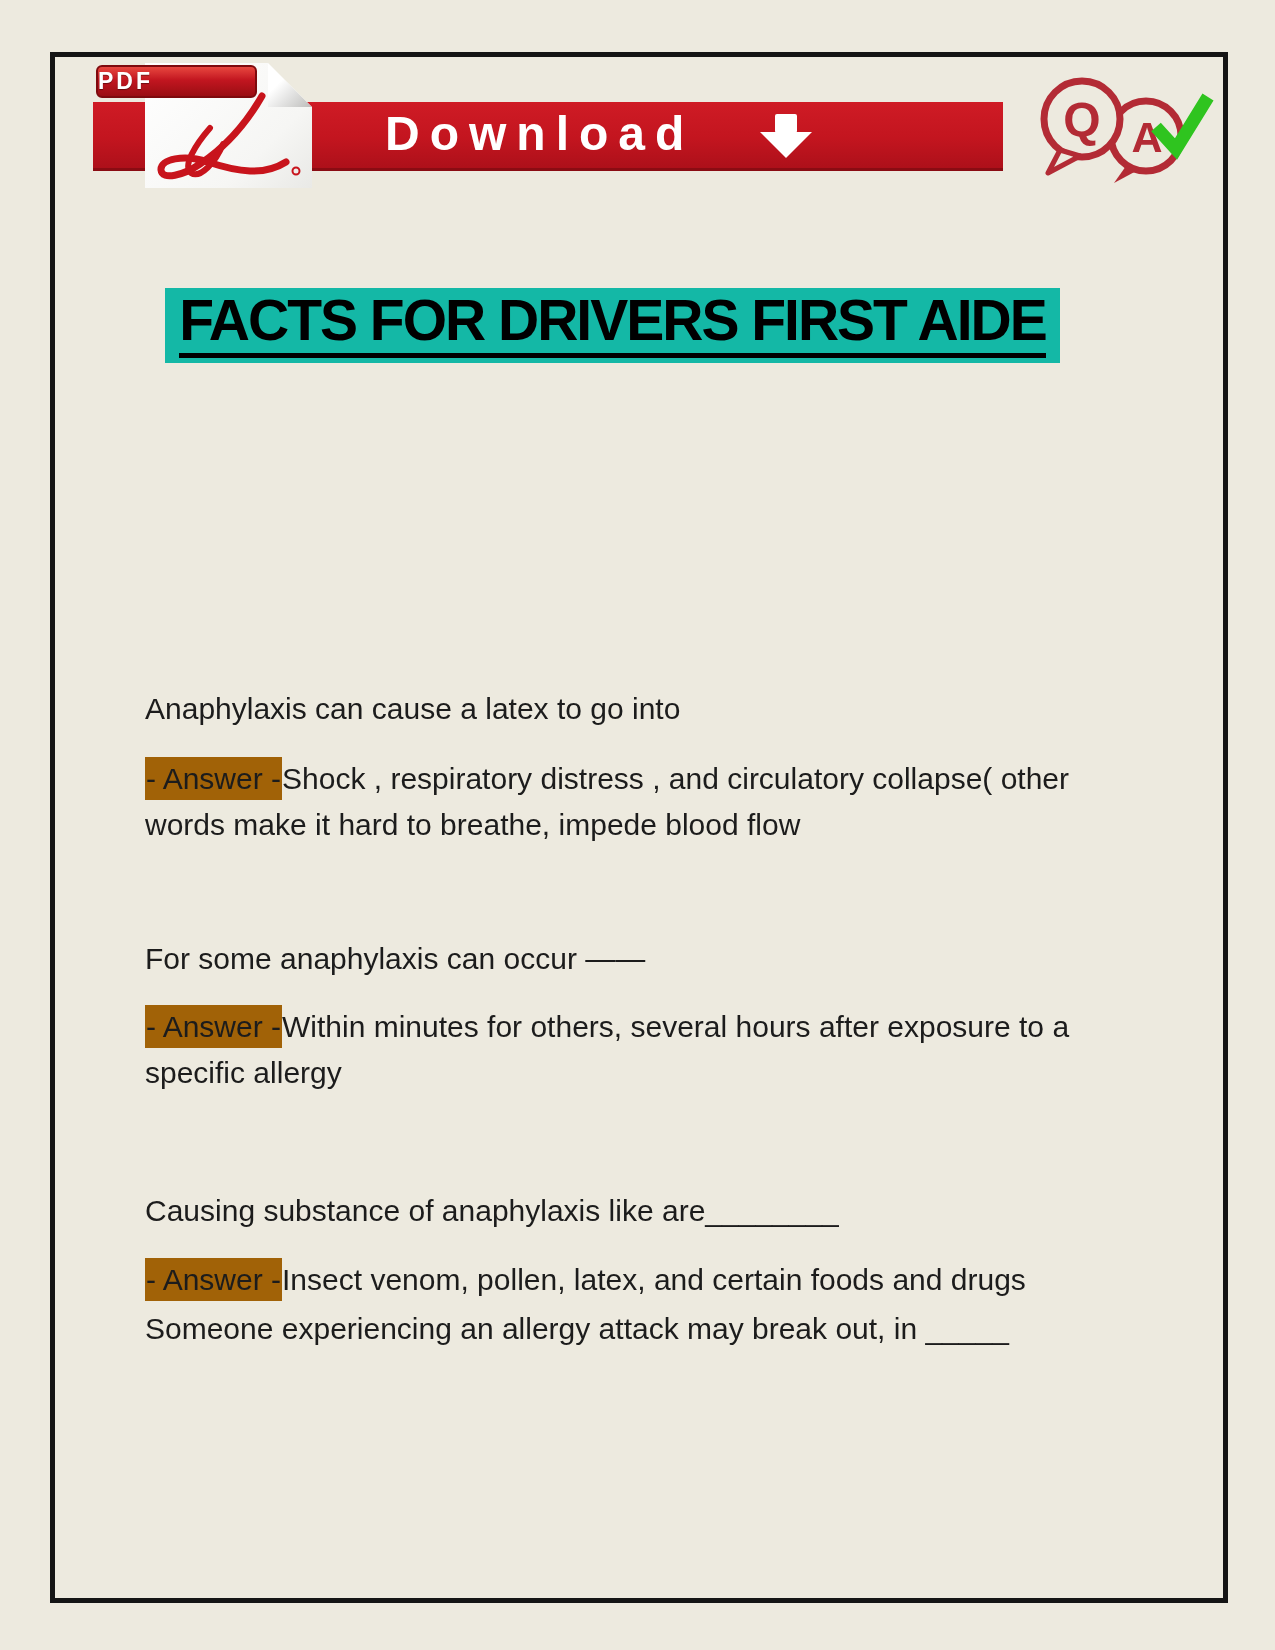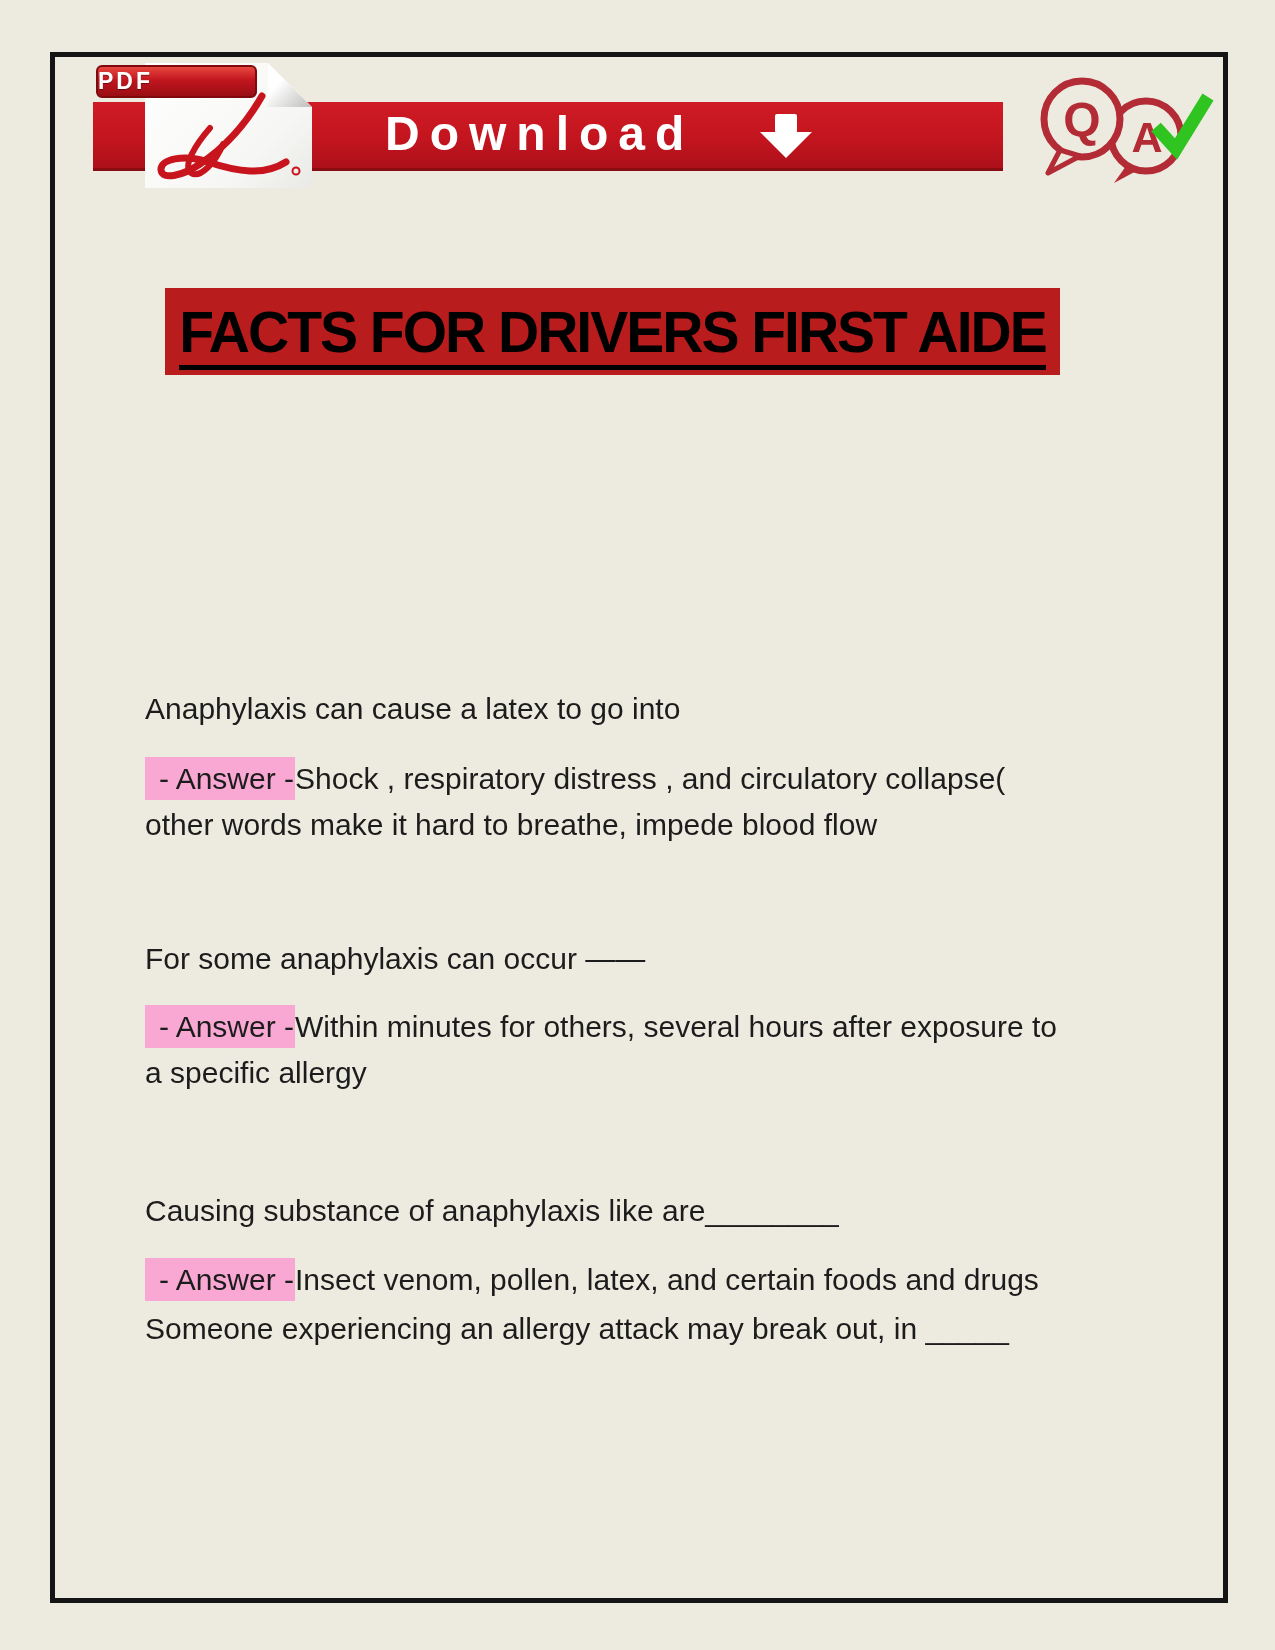--- a/index.html
+++ b/index.html
@@ -52,35 +52,35 @@
     text-shadow:0 1px 1px rgba(0,0,0,0.4);
   }
   
   .qa-logo{position:absolute;left:1030px;top:72px;width:185px;height:115px;z-index:1;}
   
   .title-block{
     position:absolute;left:145px;top:288px;width:935px;text-align:center;z-index:1;
   }
   .title-line-wrap{margin-bottom:12px;}
   .title-line{
-    display:inline-block;background:#b91c1c;
-    padding:16px 14px 5px;
+    display:inline-block;background:#14b8a6;
+    padding:4px 14px 5px;
   }
   .title-line .u{
     display:inline-block;line-height:56px;
     color:#000;font-weight:bold;font-size:57px;letter-spacing:-2px;
     border-bottom:5px solid #000;padding-bottom:5px;white-space:nowrap;
   }
   
   .qa-text{
     position:absolute;left:145px;width:935px;
     font-size:30px;line-height:46px;color:#1c1c1c;z-index:1;
   }
   .hl-yellow{
-    background:#f9a8d4;padding:5px 1px 5px 14px;
+    background:#a16207;padding:5px 1px 5px 1px;
   }
   .q1{top:686px;} .a1{top:756px;}
   .q2{top:936px;} .a2{top:1004px;}
   .q3{top:1188px;} .a3{top:1257px;}
   .q4{top:1306px;}
 </style>
 </head>
 <body>
 
 <div class="frame"></div>

